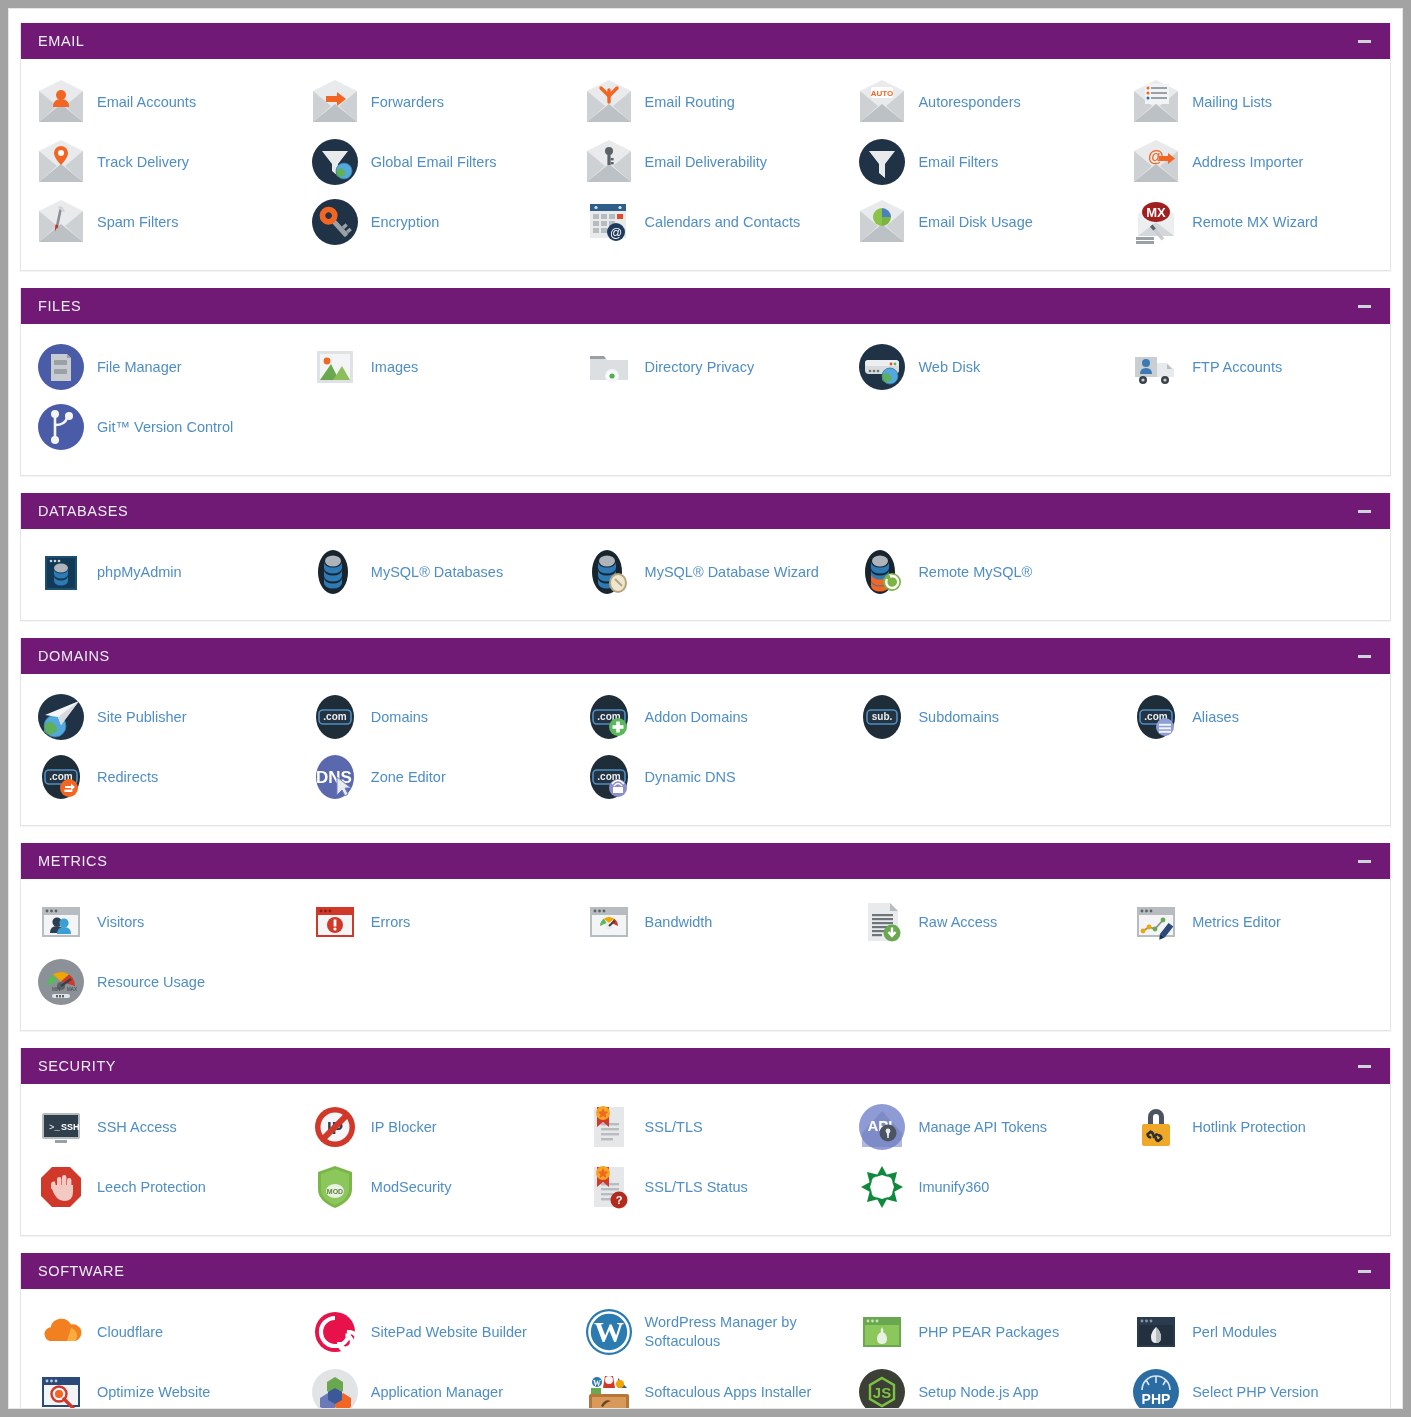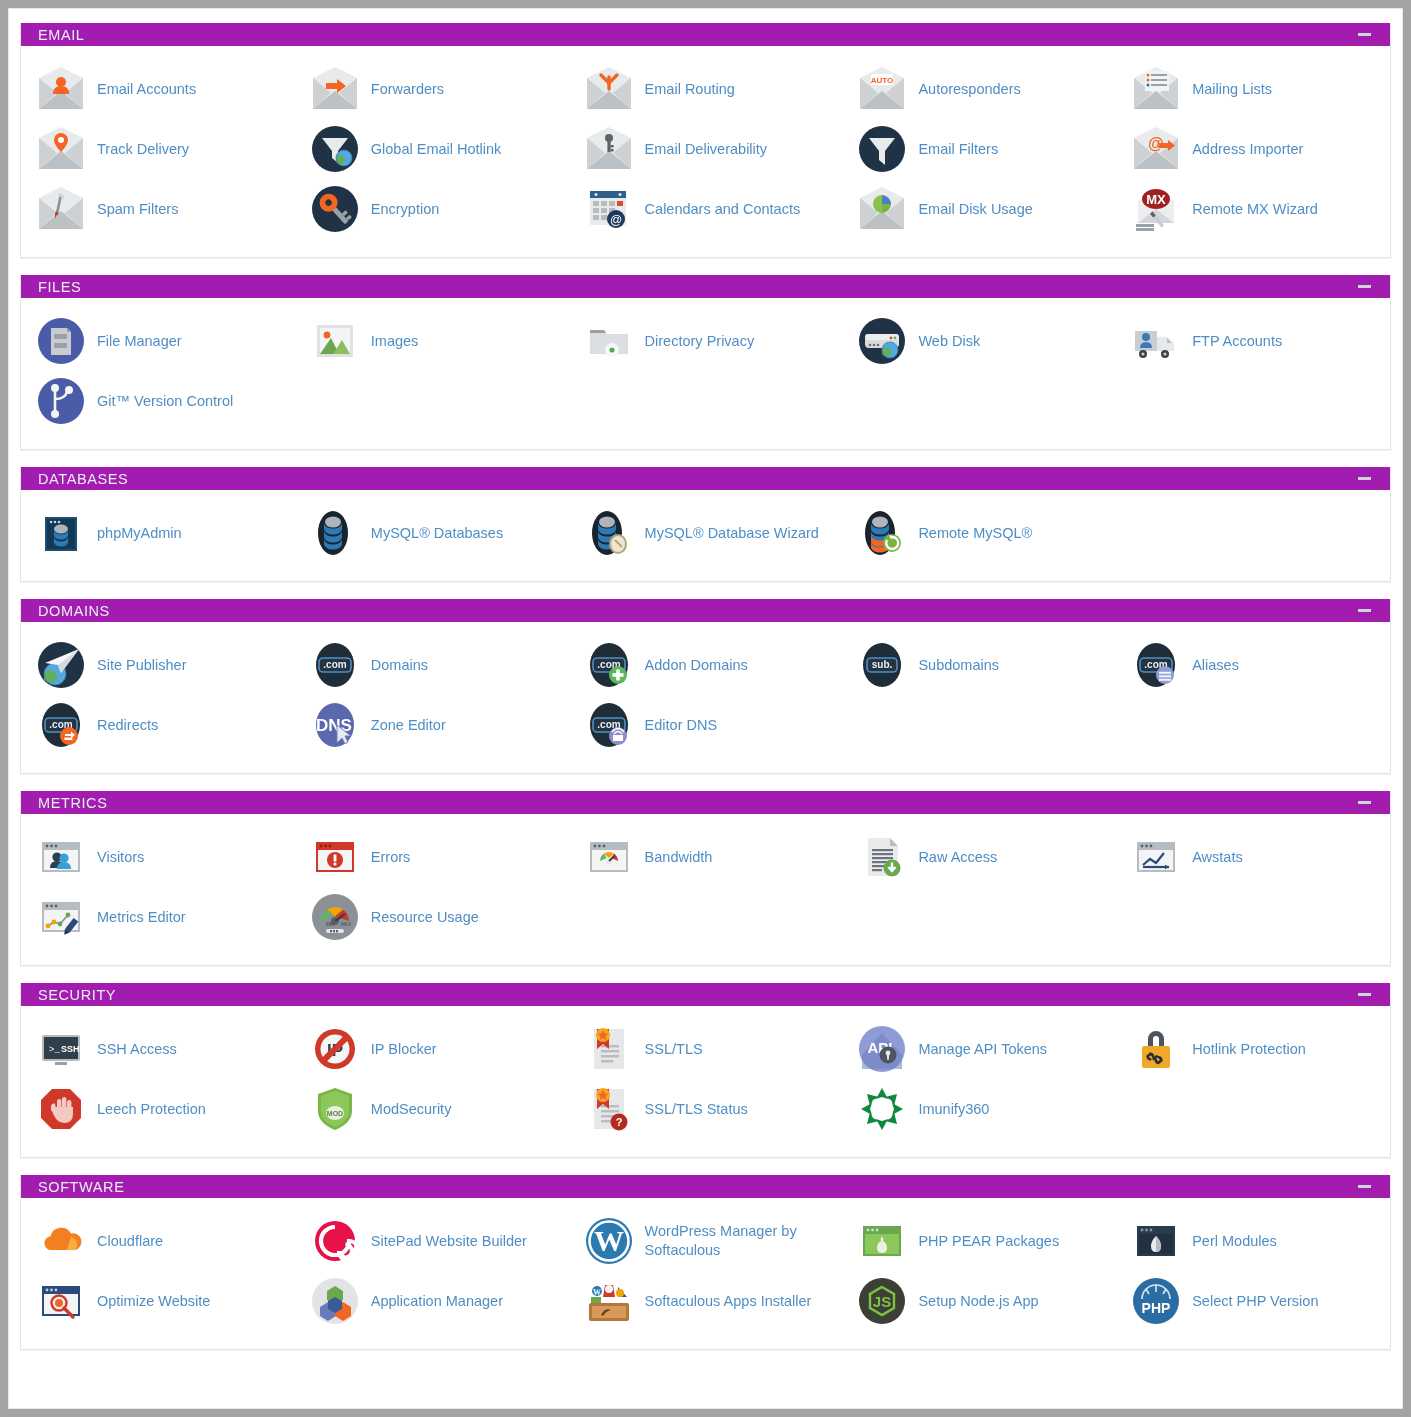--- a/index.html
+++ b/index.html
@@ -24,23 +24,23 @@
   }
   
   .panel {
     background: #fdfdfd;
     border: 1px solid #e4e4e4;
     border-top: none;
     margin-bottom: 17px;
     box-shadow: 0 1px 1px rgba(0,0,0,0.04);
   }
   .panel-header {
-    background: #a21caf;
+    background: #701a75;
     color: #e8ebed;
-    height: 23px;
+    height: 36px;
     display: flex;
     align-items: center;
     justify-content: space-between;
     padding: 0 16px 0 17px;
     gap: 16px;
   }
   .panel-title {
     font-size: 14.5px;
     letter-spacing: 0.6px;
     font-weight: 400;
@@ -204,21 +204,21 @@
                 <svg width="48" height="48" viewBox="0 0 48 48">
                   <circle cx="24" cy="24" r="23" fill="#1f3246"></circle>
                   <path d="M11 13 L37 13 L27 26 L27 38 L21 33 L21 26 Z" fill="#e8eaec"></path>
                   <g>
                     <circle cx="33" cy="33" r="8" fill="#53a8dd"></circle>
                     <path d="M25 33 q4 -5.6 8 -0.8 q3.2 4 0 5.6 q-4.8 3.2 -8 -0.8 Z" fill="#5fb05a"></path>
                     <circle cx="33" cy="33" r="8" fill="none" stroke="#3c7a9e" stroke-width="0.8"></circle>
                   </g>
                 </svg>
               </span>
-              <span class="lbl">Global Email Hotlink</span>
+              <span class="lbl">Global Email Filters</span>
             </a>
             <a class="item">
               <span class="ico">
                 <svg width="48" height="48" viewBox="0 0 48 48">
                   <path d="M2 13 L24 2 L46 13 L46 44 L2 44 Z" fill="#e9eaec"></path>
                   <path d="M2 13 L2 44 L20 28 Z" fill="#cdd1d4"></path>
                   <path d="M46 13 L46 44 L28 28 Z" fill="#cdd1d4"></path>
                   <path d="M2 44 L24 26 L46 44 Z" fill="#bcc1c5"></path>
                   <g transform="translate(24,16)">
                     <circle cx="0" cy="-3" r="4" fill="#5c6368"></circle>
@@ -633,21 +633,21 @@
                   <rect x="8" y="17" width="32" height="14" rx="4" fill="#243442" stroke="#4f8ec4" stroke-width="1.6"></rect>
                   <text x="24" y="27" font-family="Liberation Sans, sans-serif" font-size="10" font-weight="bold" fill="#e9eef2" text-anchor="middle">.com</text>
                   <g transform="translate(33,35)">
                     <circle cx="0" cy="0" r="9" fill="#8e8ec9"></circle>
                     <rect x="-5" y="-1" width="10" height="6" fill="#fff"></rect>
                     <path d="M-4 -2 q4 -5 8 0" stroke="#fff" stroke-width="1.4" fill="none"></path>
                     <path d="M-6 -4 q6 -7 12 0" stroke="#fff" stroke-width="1.4" fill="none"></path>
                   </g>
                 </svg>
               </span>
-              <span class="lbl">Editor DNS</span>
+              <span class="lbl">Dynamic DNS</span>
             </a>
           </div>
         </div>
       </div>
       <div class="panel">
         <div class="panel-header">
           <span class="panel-title">METRICS</span>
           <span class="collapse-btn">
             <span class="bar"></span>
           </span>
@@ -730,37 +730,20 @@
               <span class="lbl">Raw Access</span>
             </a>
             <a class="item">
               <span class="ico">
                 <svg width="48" height="48" viewBox="0 0 48 48">
                   <rect x="5" y="9" width="38" height="30" fill="#b7bcc0"></rect>
                   <circle cx="10" cy="13" r="1.4" fill="#5c6368"></circle>
                   <circle cx="14.5" cy="13" r="1.4" fill="#5c6368"></circle>
                   <circle cx="19" cy="13" r="1.4" fill="#5c6368"></circle>
                   <rect x="7" y="17" width="34" height="20" fill="#f2f4f5"></rect>
-                  <g stroke="#2b4a7a" stroke-width="2.2" fill="none">
-                    <path d="M11 32 L18 26 L24 30 L32 20"></path>
-                    <path d="M11 34 L37 34"></path>
-                  </g>
-                  <path d="M37 34 l-4 -2.2 v4.4 Z" fill="#2b4a7a"></path>
-                </svg>
-              </span>
-              <span class="lbl">Awstats</span>
-            </a>
-            <a class="item">
-              <span class="ico">
-                <svg width="48" height="48" viewBox="0 0 48 48">
-                  <rect x="5" y="9" width="38" height="30" fill="#b7bcc0"></rect>
-                  <circle cx="10" cy="13" r="1.4" fill="#5c6368"></circle>
-                  <circle cx="14.5" cy="13" r="1.4" fill="#5c6368"></circle>
-                  <circle cx="19" cy="13" r="1.4" fill="#5c6368"></circle>
-                  <rect x="7" y="17" width="34" height="20" fill="#f2f4f5"></rect>
                   <g stroke="#8a9095" stroke-width="1.8" fill="none">
                     <path d="M11 33 L17 29 L23 31 L31 22"></path>
                   </g>
                   <circle cx="11" cy="33" r="2.4" fill="#f0a500"></circle>
                   <circle cx="17" cy="29" r="2.4" fill="#f0a500"></circle>
                   <circle cx="23" cy="31" r="2.4" fill="#6aa84f"></circle>
                   <circle cx="31" cy="22" r="2.4" fill="#6aa84f"></circle>
                   <g transform="rotate(38 32 34)">
                     <rect x="30" y="24" width="6" height="14" fill="#2b4a7a"></rect>
                     <path d="M30 38 L36 38 L33 43 Z" fill="#1b3254"></path>

